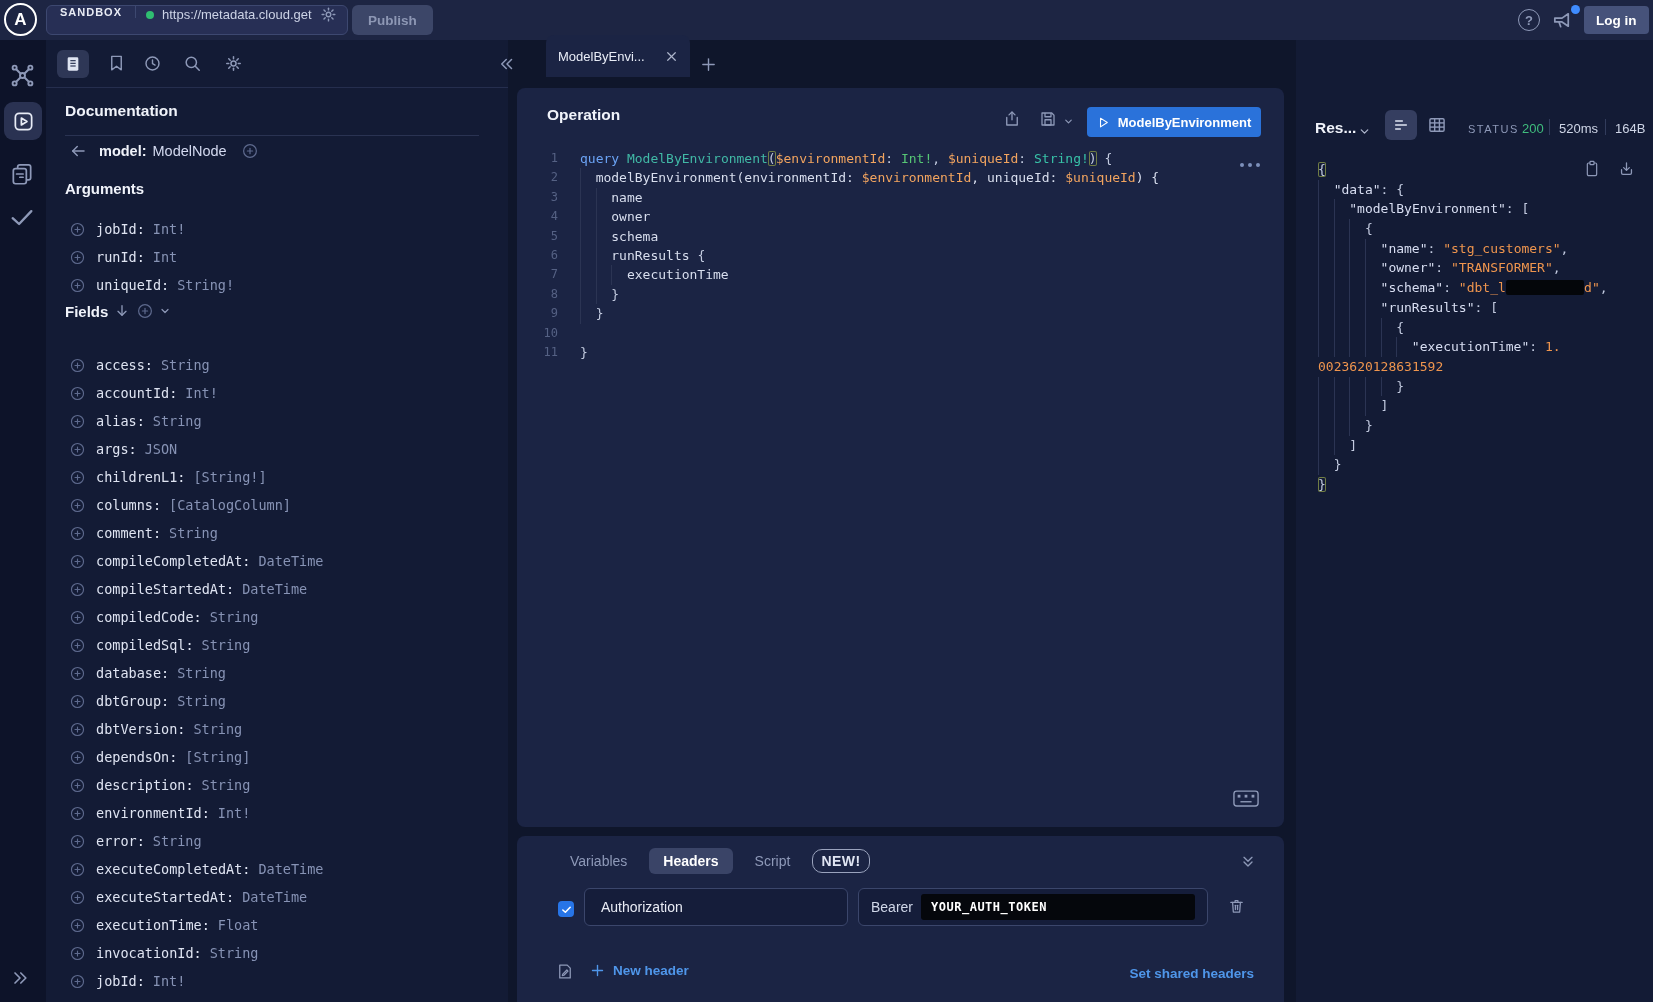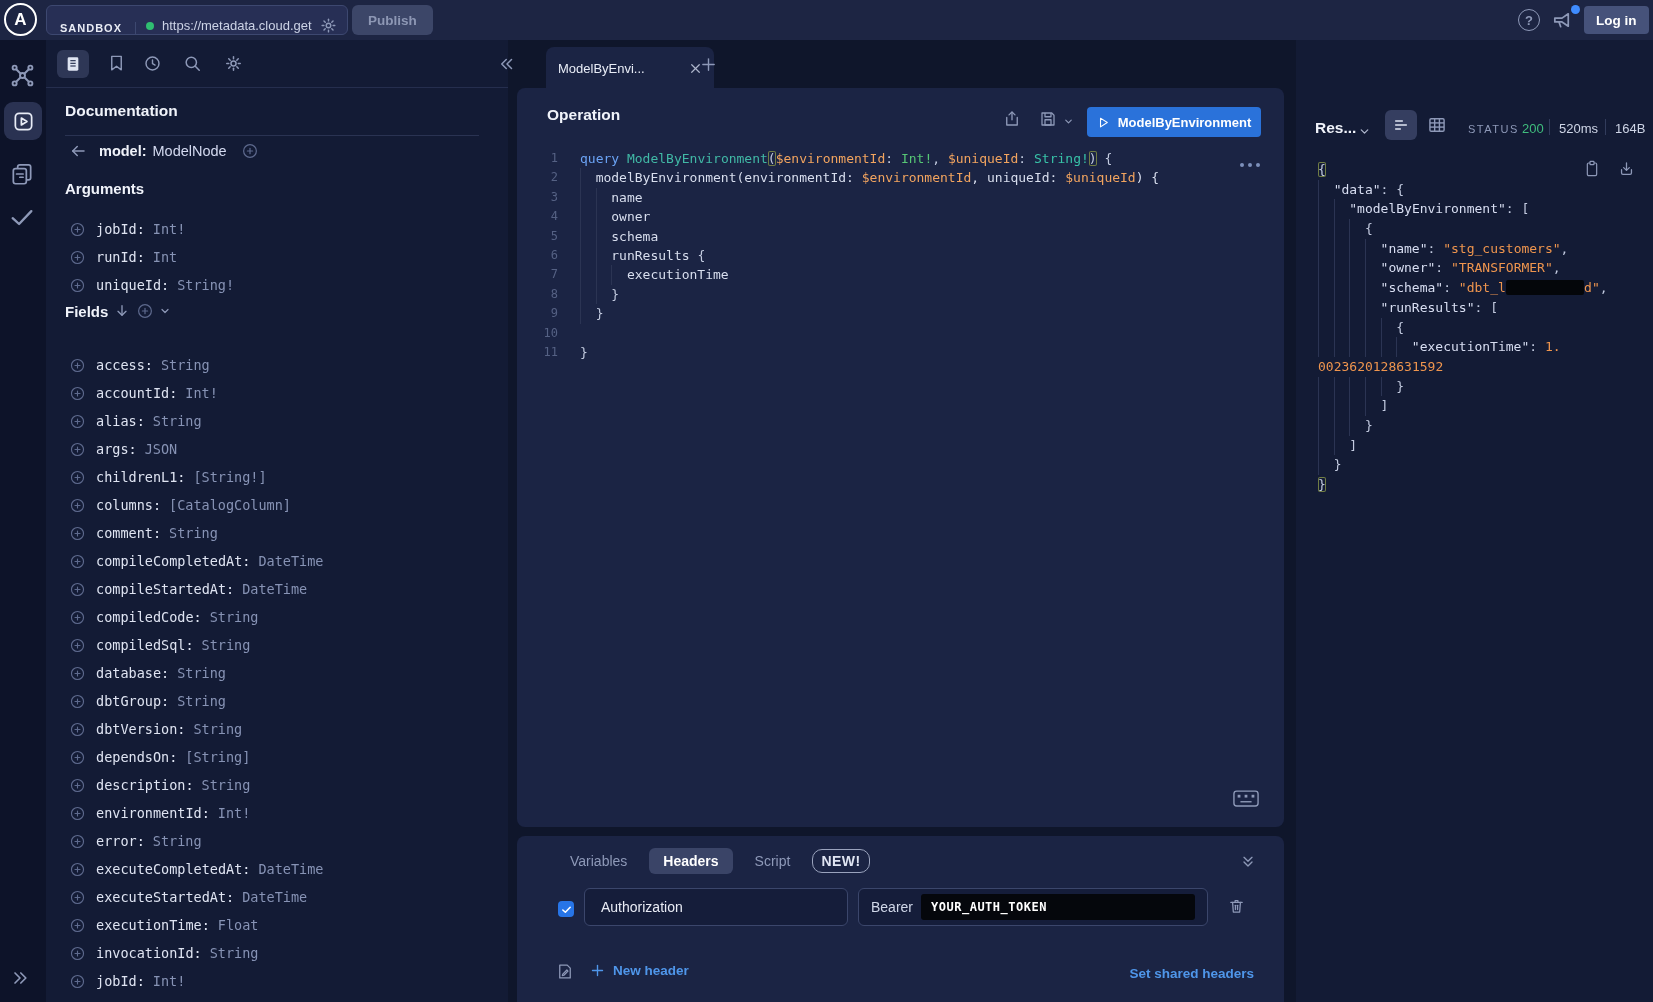--- a/index.html
+++ b/index.html
@@ -6,21 +6,21 @@
   html,body{width:1653px;height:1002px;}
   body{position:relative;overflow:hidden;background:#0f162b;font-family:"Liberation Sans",sans-serif;-webkit-font-smoothing:antialiased;}
   .abs{position:absolute;}
   svg{display:block;}
   .ic{color:#8e99b8;}
 
   
   .topbar{position:absolute;left:0;top:0;width:1653px;height:40px;background:#1d2543;}
   .logo{position:absolute;left:4px;top:3px;width:33px;height:33px;border:2.5px solid #fff;border-radius:50%;
         display:flex;align-items:center;justify-content:center;color:#fff;font-weight:bold;font-size:17px;}
-  .urlgroup{position:absolute;left:46px;top:5px;height:30px;display:flex;align-items:flex-end;
+  .urlgroup{position:absolute;left:46px;top:5px;height:30px;display:flex;align-items:flex-start;
             border:1px solid #3d4870;border-radius:6px;background:#272f55;overflow:hidden;}
   .urlgroup .seg1{display:flex;align-items:center;padding:0 13px;border-right:1px solid #3d4870;
                   font-size:11px;font-weight:bold;letter-spacing:1px;color:#e9ecf5;}
   .urlgroup .seg2{display:flex;align-items:center;gap:8px;padding:0 10px;}
   .greendot{width:8px;height:8px;border-radius:50%;background:#2fbe71;}
   .urltext{font-size:13px;color:#ccd3e6;max-width:168px;white-space:nowrap;overflow:hidden;}
   .publish{position:absolute;left:352px;top:5px;height:30px;padding:0 16px;background:#3c4668;border-radius:6px;
            display:flex;align-items:center;color:#8d97b4;font-size:13.5px;font-weight:bold;}
   .helpicon{position:absolute;left:1518px;top:9px;width:22px;height:22px;border:1.5px solid #8e99b8;border-radius:50%;
             display:flex;align-items:center;justify-content:center;font-size:13px;font-weight:bold;color:#8e99b8;}
@@ -50,21 +50,21 @@
   .arglist{top:175px;}
   .fldlist{top:311px;}
   .fieldstitle{position:absolute;left:19px;top:262px;display:flex;align-items:center;gap:6px;}
   .frow{display:flex;align-items:center;height:28px;padding-left:23px;
         font-family:"DejaVu Sans Mono",monospace;font-size:13.5px;}
   .frow .fname{margin-left:10px;color:#dfe4f2;}
   .frow .ftype{margin-left:8px;color:#8793b5;}
   .plusc{flex:0 0 auto;}
 
   
-  .tab{position:absolute;left:546px;top:47px;width:168px;height:42px;background:#1b2444;border-radius:8px 8px 0 0;
+  .tab{position:absolute;left:546px;top:35px;width:144px;height:42px;background:#1b2444;border-radius:8px 8px 0 0;
        display:flex;align-items:center;padding:0 12px;}
   .tab .tlabel{flex:1;font-size:13px;color:#e8ecf6;white-space:nowrap;overflow:hidden;}
   .newtab{position:absolute;left:700px;top:56px;}
 
   .opcard{position:absolute;left:517px;top:88px;width:767px;height:739px;background:#1b2444;border-radius:8px;}
   .optitle{position:absolute;left:30px;top:18px;font-size:15.5px;font-weight:bold;color:#f0f3fa;}
   .op-share{position:absolute;left:486px;top:22px;}
   .op-save{position:absolute;left:522px;top:22px;}
   .op-savechev{position:absolute;left:546px;top:28px;}
   .runbtn{position:absolute;left:570px;top:19px;width:174px;height:30px;background:#2a72da;border-radius:4px;

